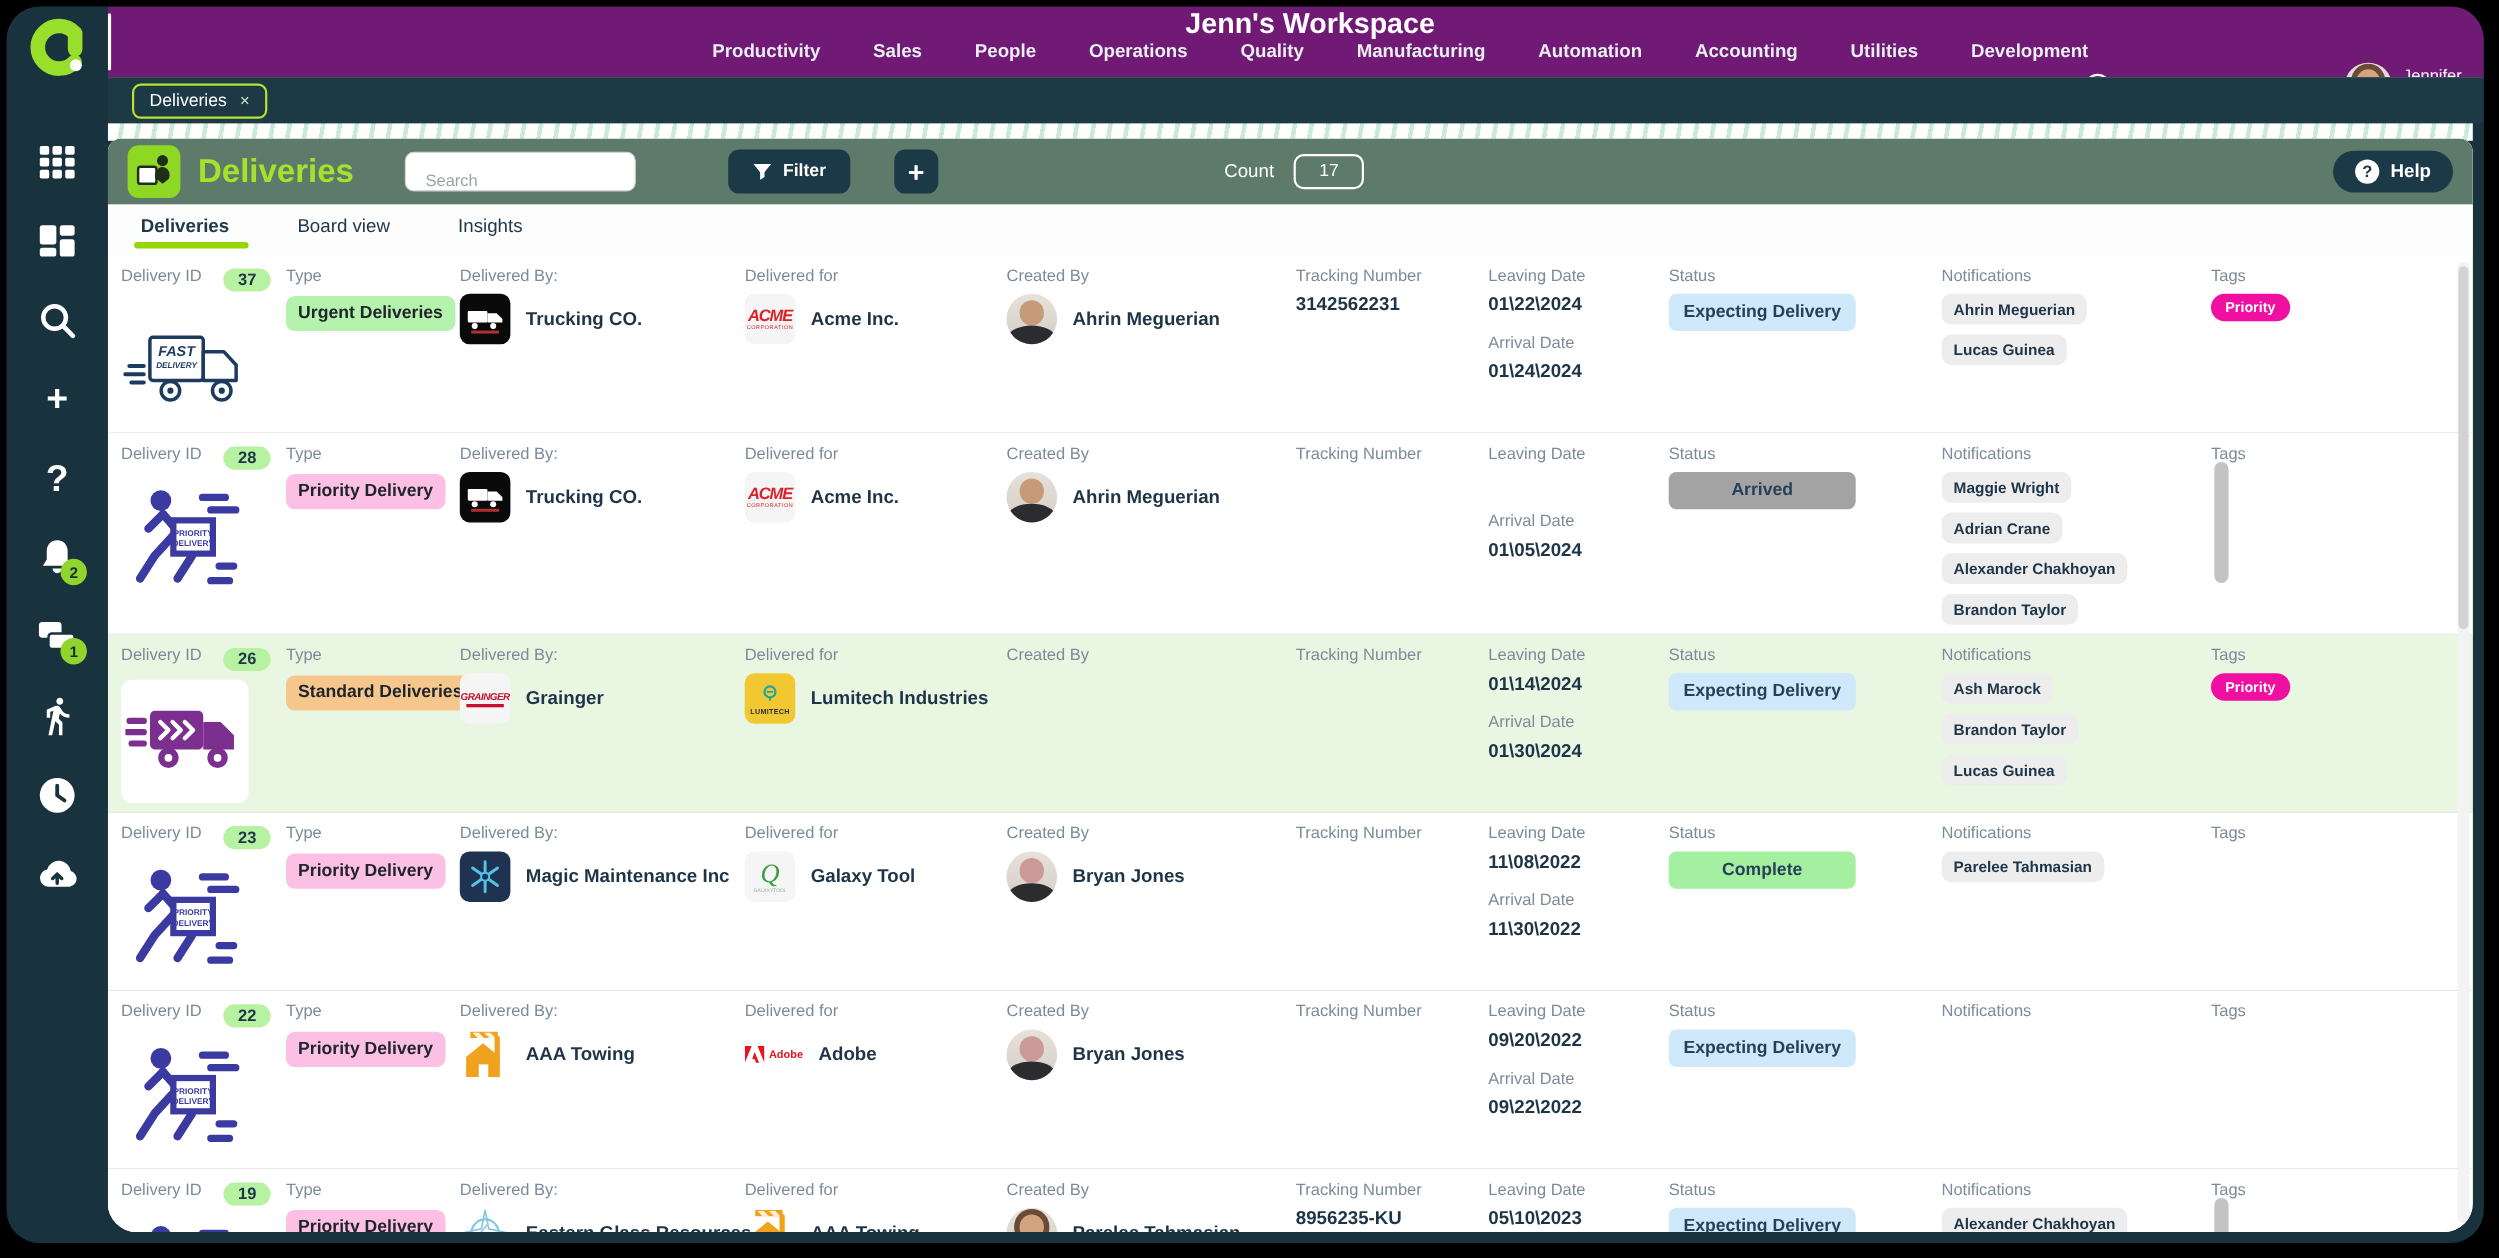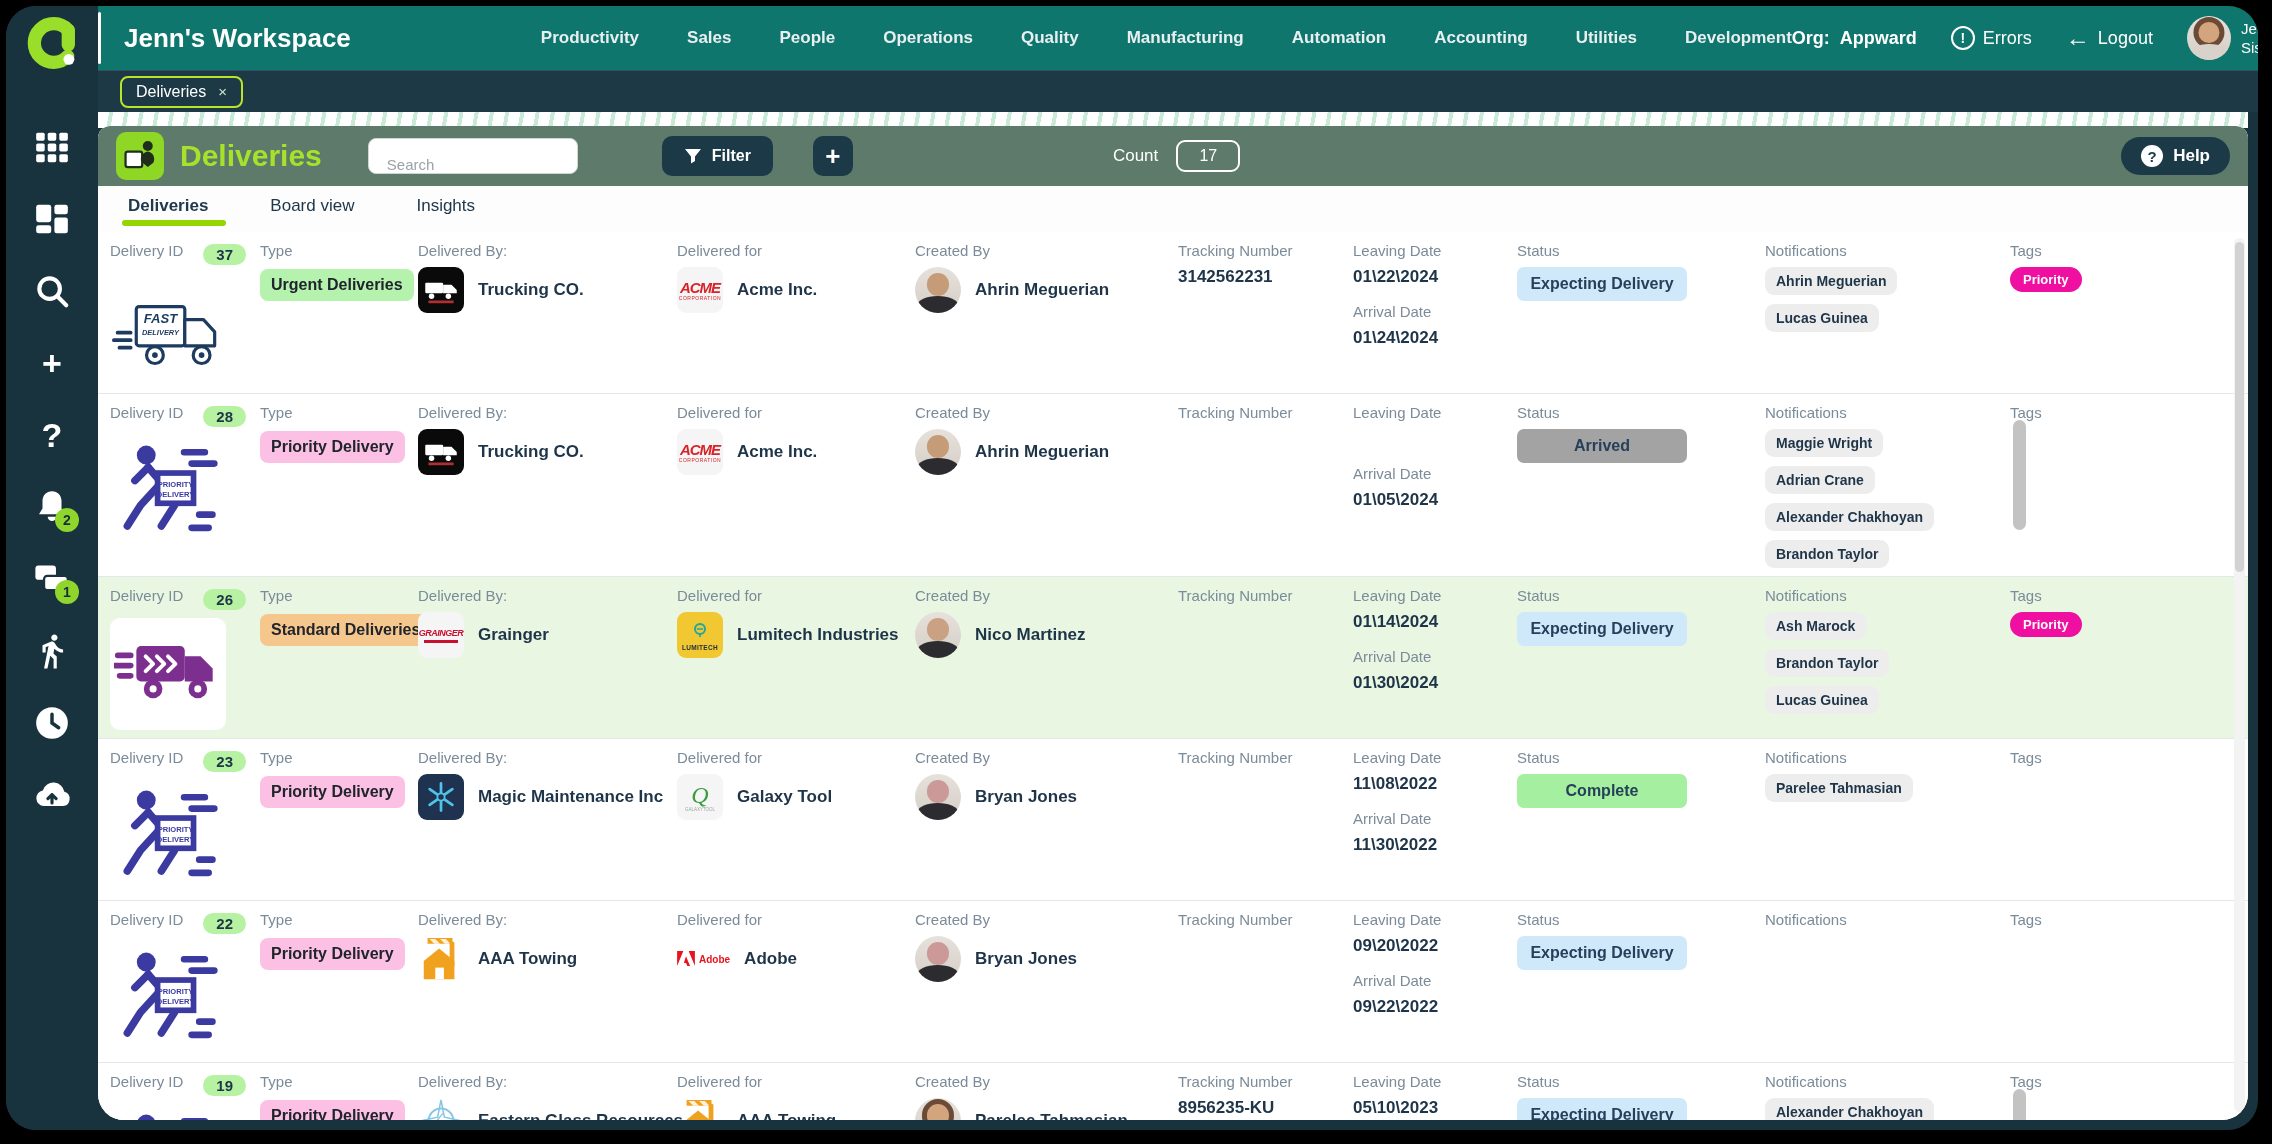--- a/index.html
+++ b/index.html
@@ -9,21 +9,21 @@
   
   .sidebar { position:absolute; left:0; top:0; bottom:0; width:92px; background:#18333e; z-index:5; display:flex; flex-direction:column; align-items:center; }
   .logo { width:58px; height:58px; margin-top:8px; }
   .side-icons { display:flex; flex-direction:column; align-items:center; gap:26px; margin-top:52px; }
   .sicon { position:relative; width:46px; height:46px; display:flex; align-items:center; justify-content:center; cursor:pointer; }
   .sicon svg { width:38px; height:38px; }
   .sicon .txt { color:#fff; font-size:34px; font-weight:bold; line-height:1; }
   .sbadge { position:absolute; right:-4px; bottom:-2px; min-width:24px; height:24px; border-radius:50%; background:#8fd52c; color:#15303a; font-size:14px; font-weight:bold; display:flex; align-items:center; justify-content:center; }
 
   
-  .topbar { position:absolute; left:92px; right:0; top:0; height:64px; background:#0f766e; display:flex; align-items:center; z-index:4; }
+  .topbar { position:absolute; left:92px; right:0; top:0; height:64px; background:#701a75; display:flex; align-items:center; z-index:4;flex-direction:column; }
   .topbar::before { content:""; position:absolute; left:0; top:6px; bottom:6px; width:3px; background:#fff; border-radius:2px; }
   .workspace { color:#fff; font-size:26px; font-weight:bold; margin-left:26px; white-space:nowrap; }
   .top-nav { display:flex; gap:48px; margin-left:190px; }
   .top-nav a { color:#e9eff1; font-size:17px; font-weight:bold; text-decoration:none; white-space:nowrap; cursor:pointer; }
   .top-right { margin-left:auto; display:flex; align-items:center; gap:34px; padding-right:20px; }
   .org { color:#fff; font-size:18px; font-weight:bold; }
   .errors, .logout { display:flex; align-items:center; gap:8px; color:#fff; font-size:18px; cursor:pointer; }
   .err-ic { width:24px; height:24px; border:2px solid #fff; border-radius:50%; display:flex; align-items:center; justify-content:center; font-size:14px; font-weight:bold; }
   .logout .arr { font-size:24px; }
   .user { display:flex; align-items:center; gap:10px; }
@@ -489,24 +489,20 @@
                   <circle cx="12" cy="9" r="5" stroke="#1fa6a0" stroke-width="2" fill="none"></circle>
                   <path d="M12 14v3M9 9h6" stroke="#1fa6a0" stroke-width="1.6"></path>
                 </svg>
                 <span class="lumi-t">LUMITECH</span>
               </div>
               <span class="cname">Lumitech Industries</span>
             </div>
           </div>
           <div class="cell">
             <div class="lbl">Created By</div>
-            <div class="person">
-              <div class="avatar av44 m2"></div>
-              <span class="pname">Nico Martinez</span>
-            </div>
           </div>
           <div class="cell">
             <div class="lbl">Tracking Number</div>
           </div>
           <div class="cell dates">
             <div class="lbl">Leaving Date</div>
             <span class="val">01\14\2024</span>
             <div class="lbl">Arrival Date</div>
             <span class="val">01\30\2024</span>
           </div>

